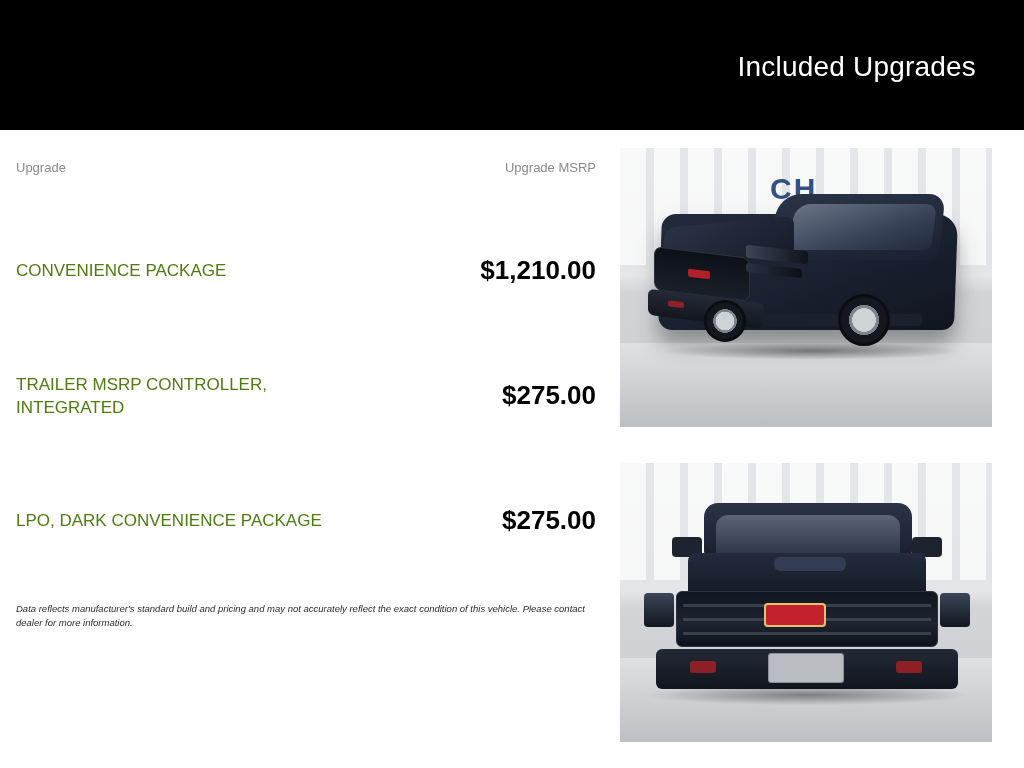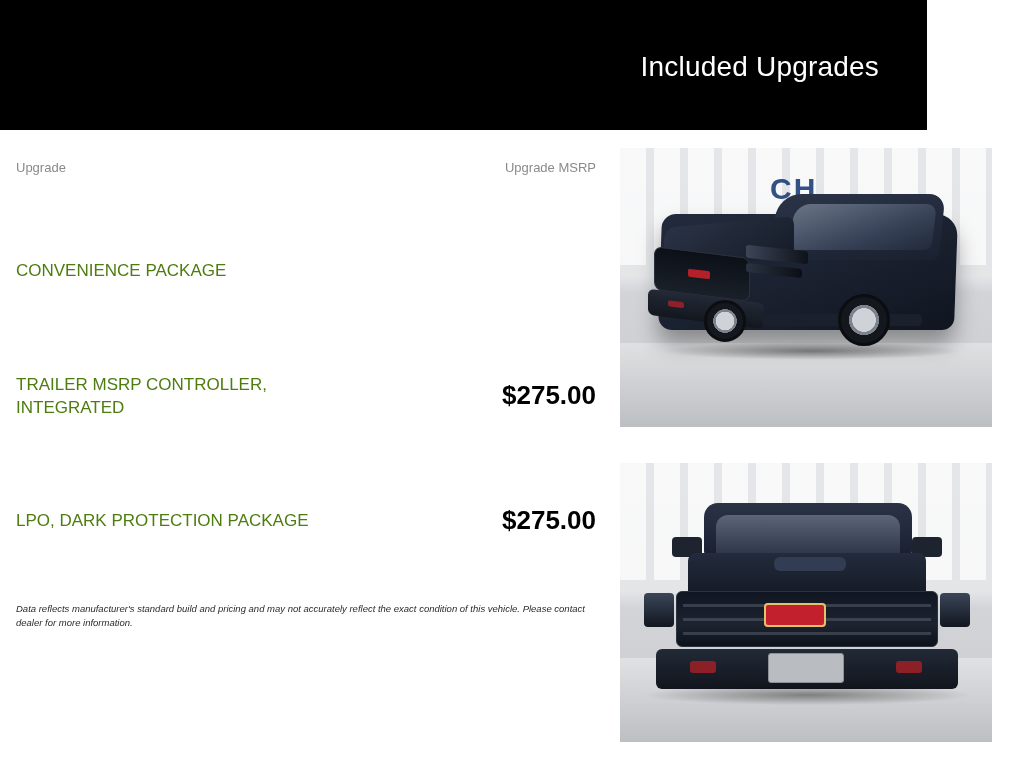--- a/index.html
+++ b/index.html
@@ -14,21 +14,21 @@
     position: relative;
     width: 1024px;
     height: 768px;
     background: #ffffff;
   }
 
   
   .header {
     position: absolute;
     left: 0; top: 0;
-    width: 927px;
+    width: 1024px;
     height: 130px;
     background: #000000;
   }
   .header-title {
     position: absolute;
     right: 48px;
     top: 50px;
     color: #ffffff;
     font-size: 28px;
     font-weight: 400;
@@ -397,30 +397,31 @@
 
       <div class="table-head">
         <div class="th">Upgrade</div>
         <div class="th th-right">Upgrade MSRP</div>
       </div>
 
       <div class="rows">
 
         <div class="row">
           <div class="row-label">CONVENIENCE PACKAGE</div>
+          <div class="row-price">$1,210.00</div>
         </div>
 
 
         <div class="row">
           <div class="row-label">TRAILER MSRP CONTROLLER, INTEGRATED</div>
           <div class="row-price">$275.00</div>
         </div>
 
         <div class="row">
-          <div class="row-label">LPO, DARK PROTECTION PACKAGE</div>
+          <div class="row-label">LPO, DARK CONVENIENCE PACKAGE</div>
           <div class="row-price">$275.00</div>
         </div>
 
       </div>
 
       <div class="disclaimer">Data reflects manufacturer's standard build and pricing and may not accurately reflect the exact condition of this vehicle. Please contact dealer for more information.</div>
     </div>
 
     <div class="photos">
 

